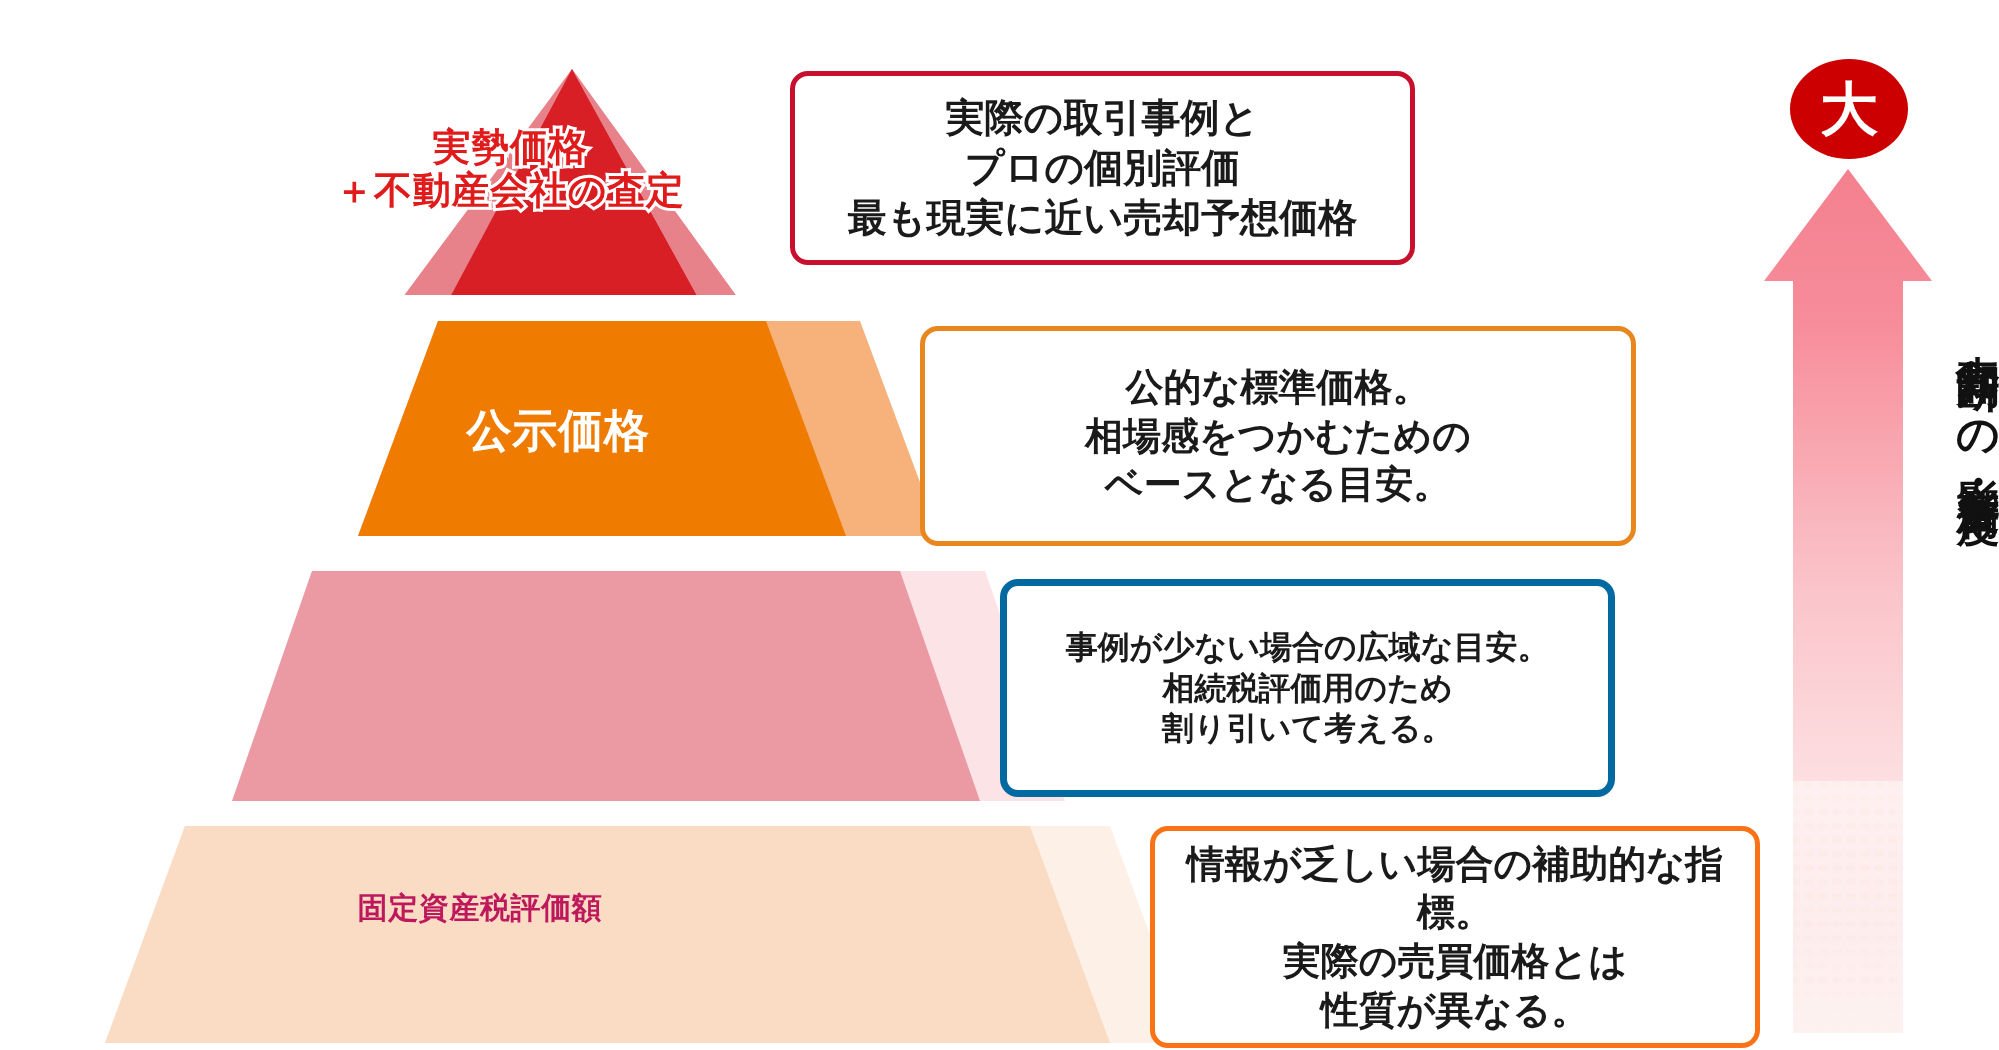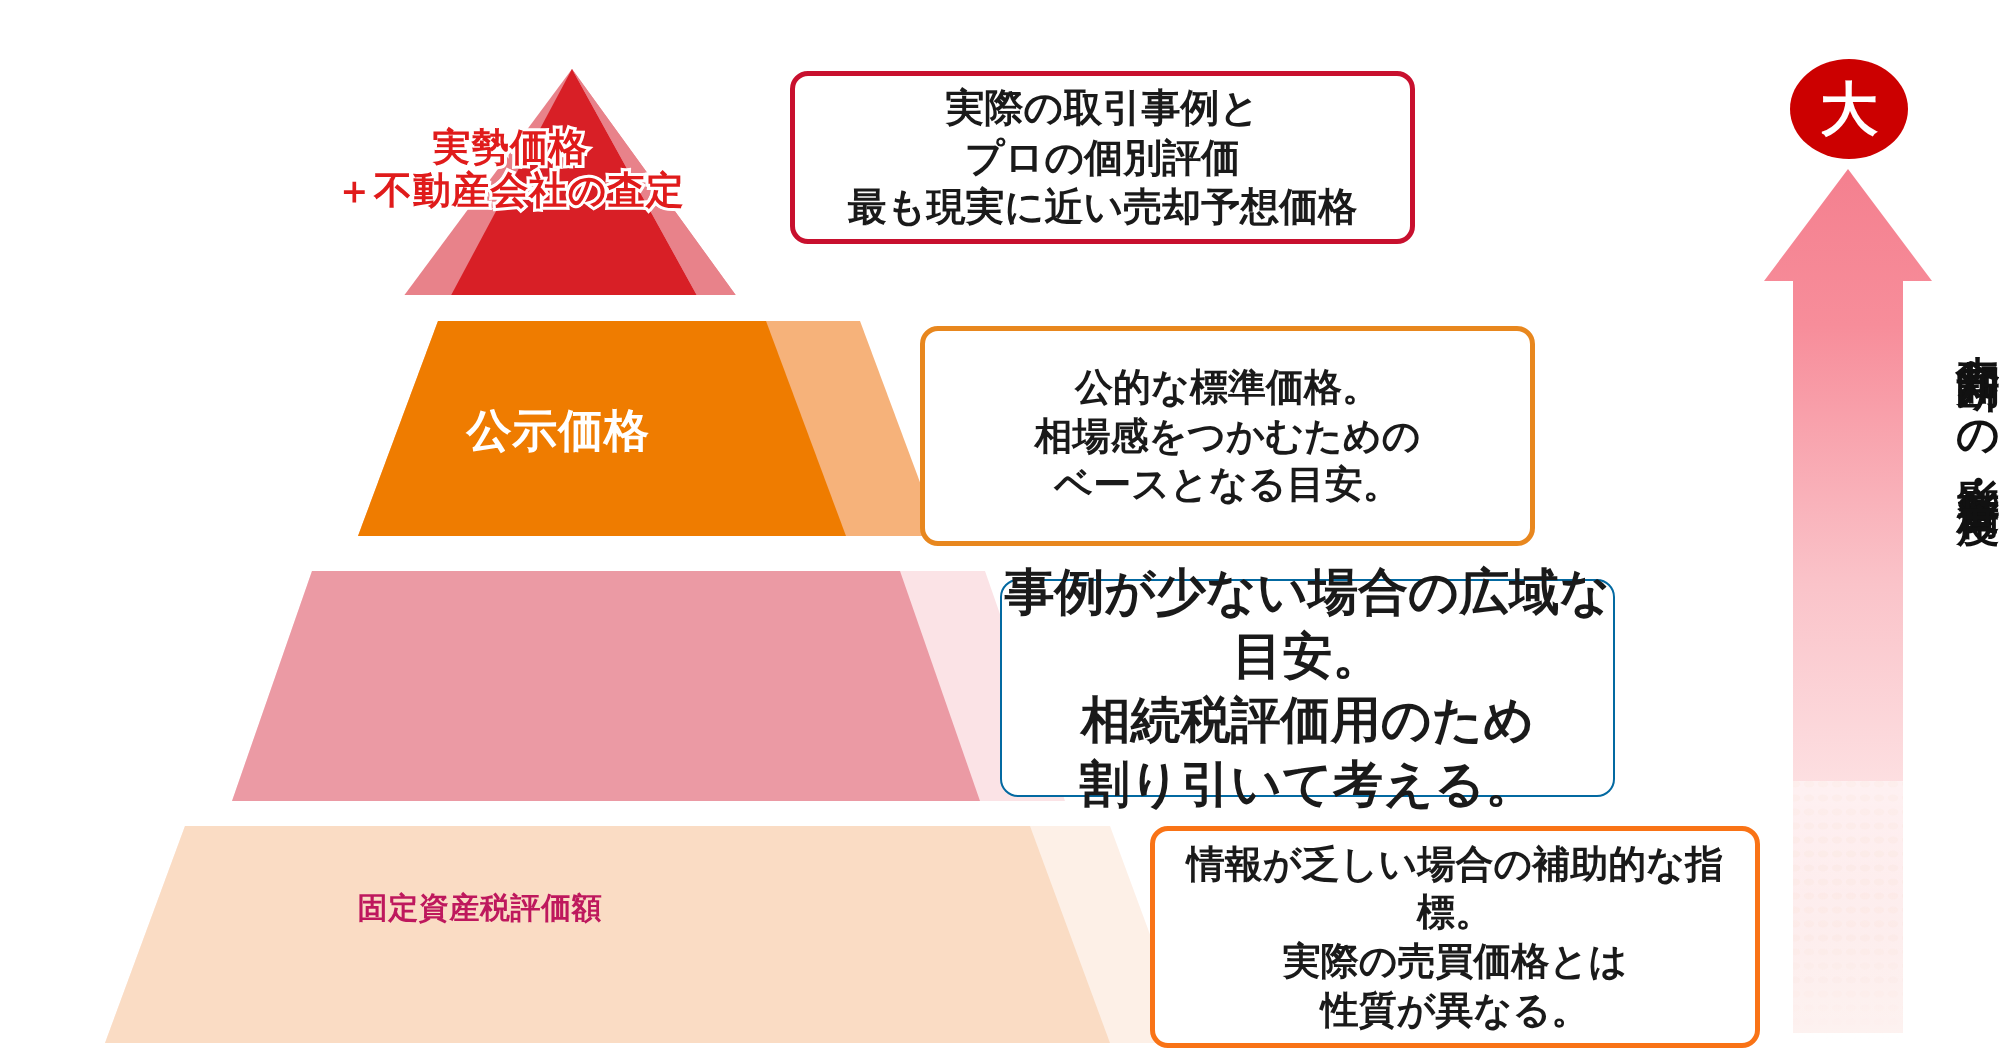--- a/index.html
+++ b/index.html
@@ -56,23 +56,23 @@
     background:#ffffff;
     border-radius:18px;
     display:flex;align-items:center;justify-content:center;
     text-align:center;
     font-weight:700;
     color:#1a1a1a;
     line-height:1.28;
     box-sizing:border-box;
     white-space:pre-line;
   }
-  .callout.c1{left:790px;top:40px;width:625px;height:173px;border:5px solid #c8102e;font-size:39px;}
-  .callout.c2{left:920px;top:295px;width:615px;height:220px;border:5px solid #e8871e;font-size:38px;}
-  .callout.c3{left:1000px;top:548px;width:615px;height:218px;border:2px solid #0369a1;font-size:50px;}
+  .callout.c1{left:790px;top:40px;width:625px;height:194px;border:5px solid #c8102e;font-size:39px;}
+  .callout.c2{left:920px;top:295px;width:716px;height:220px;border:5px solid #e8871e;font-size:38px;}
+  .callout.c3{left:1000px;top:548px;width:615px;height:218px;border:7px solid #0369a1;font-size:32px;}
   .callout.c4{left:1150px;top:795px;width:610px;height:222px;border:5px solid #f97316;font-size:38px;}
 
   
   .axis-col{position:absolute;left:1760px;top:0;width:239px;height:1030px;}
   .dai-badge{
     position:absolute;left:30px;top:28px;width:118px;height:100px;
     border-radius:50%;
     background:#cc0000;
     color:#ffffff;
     font-size:58px;font-weight:700;

